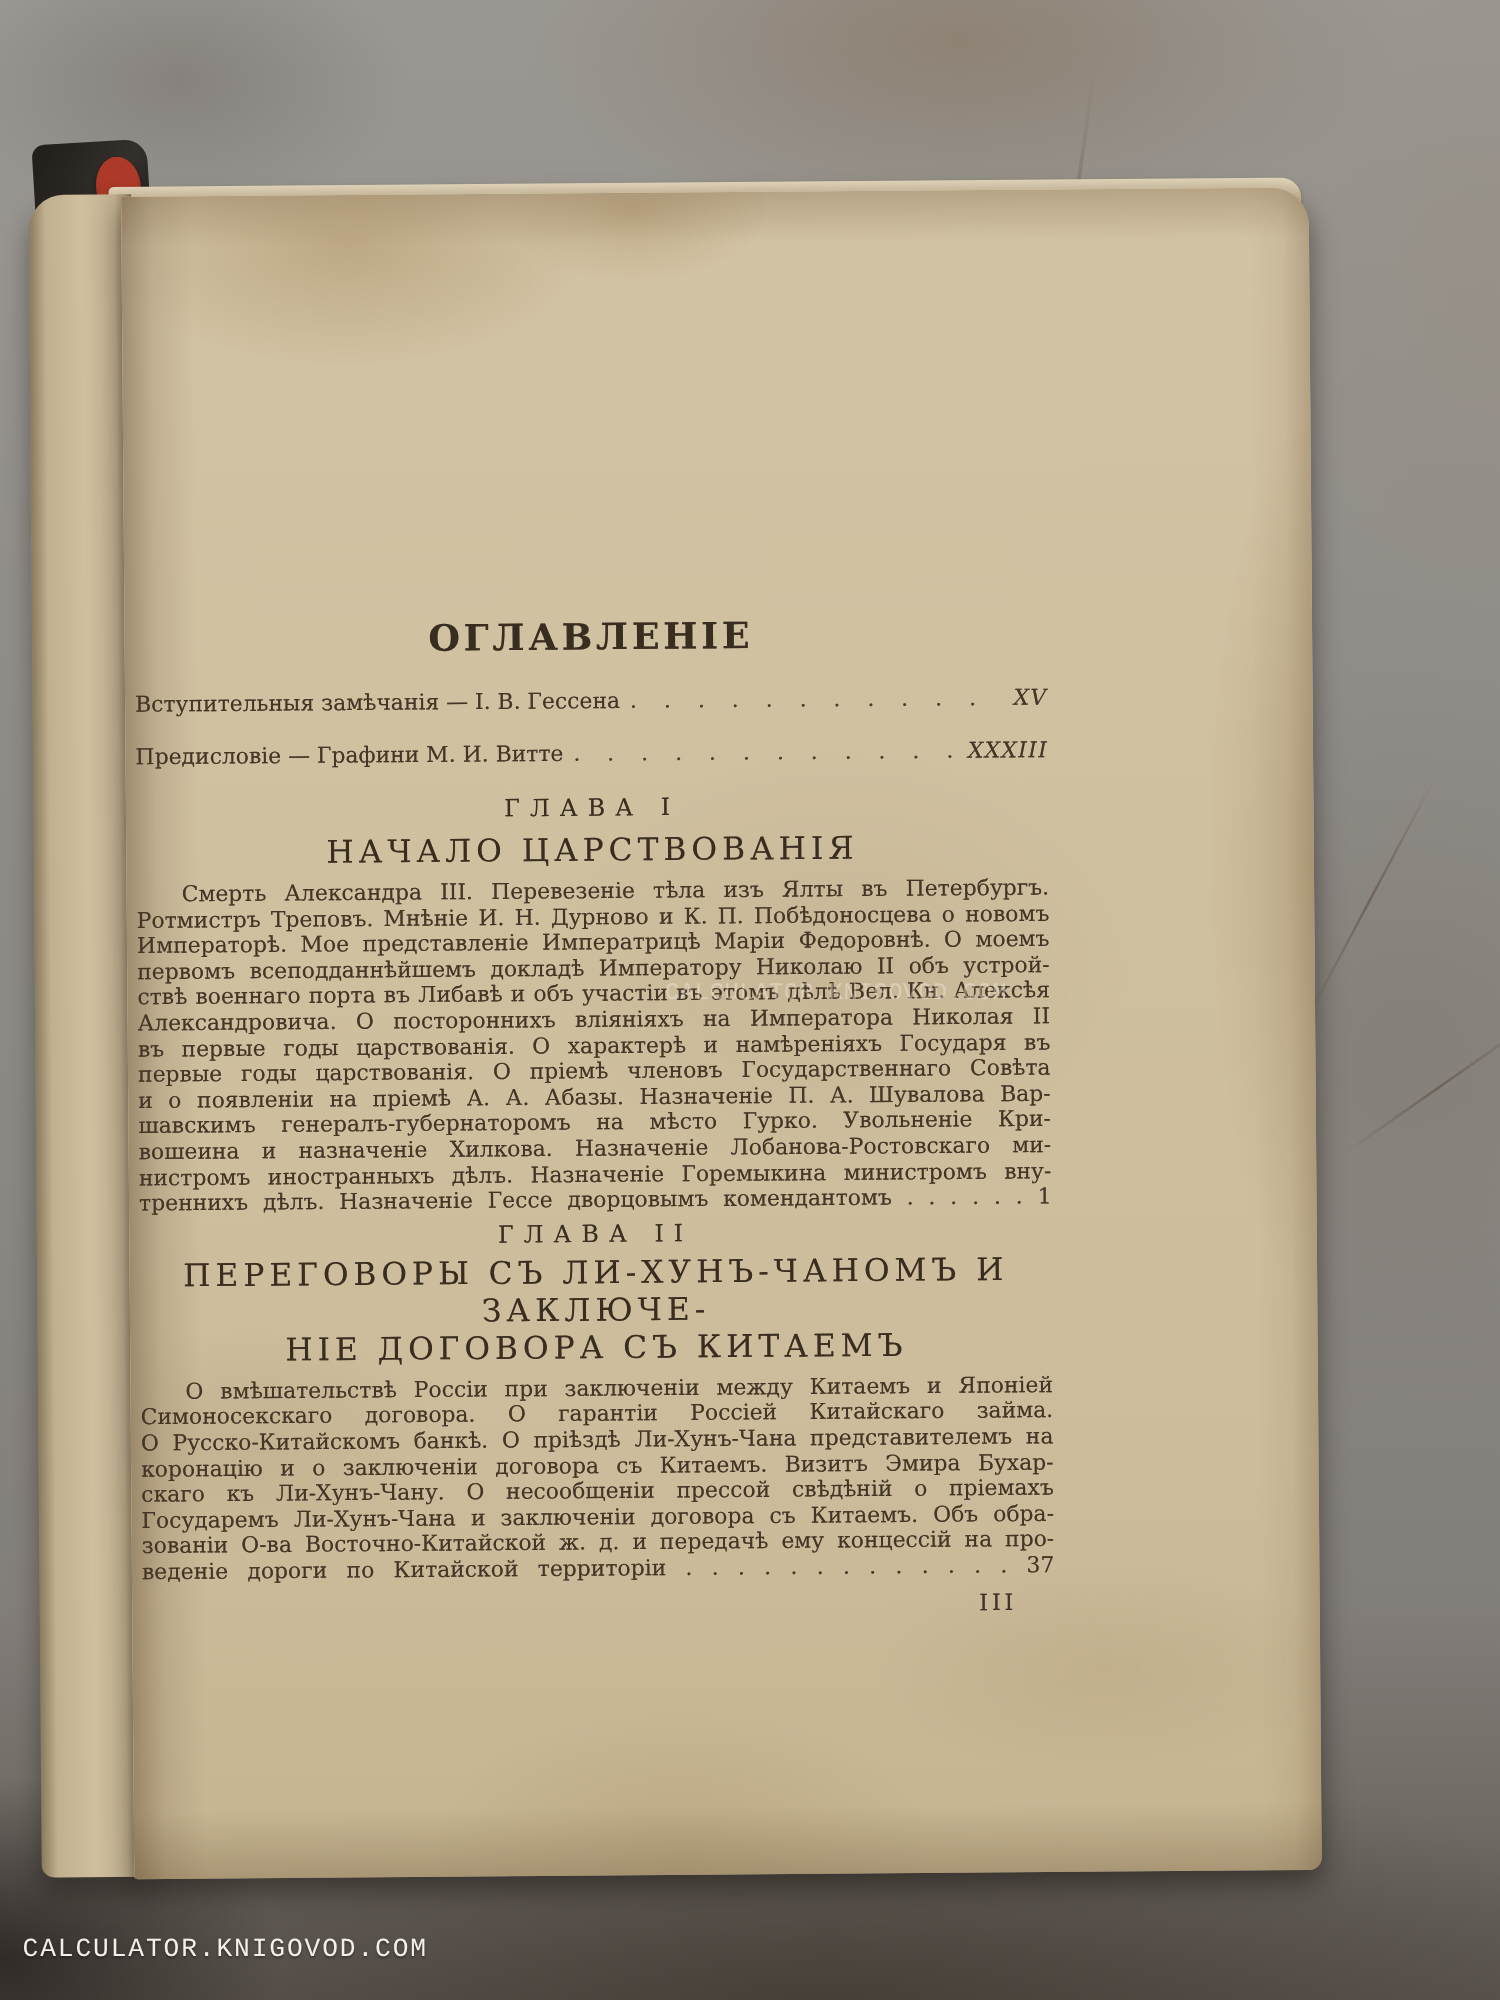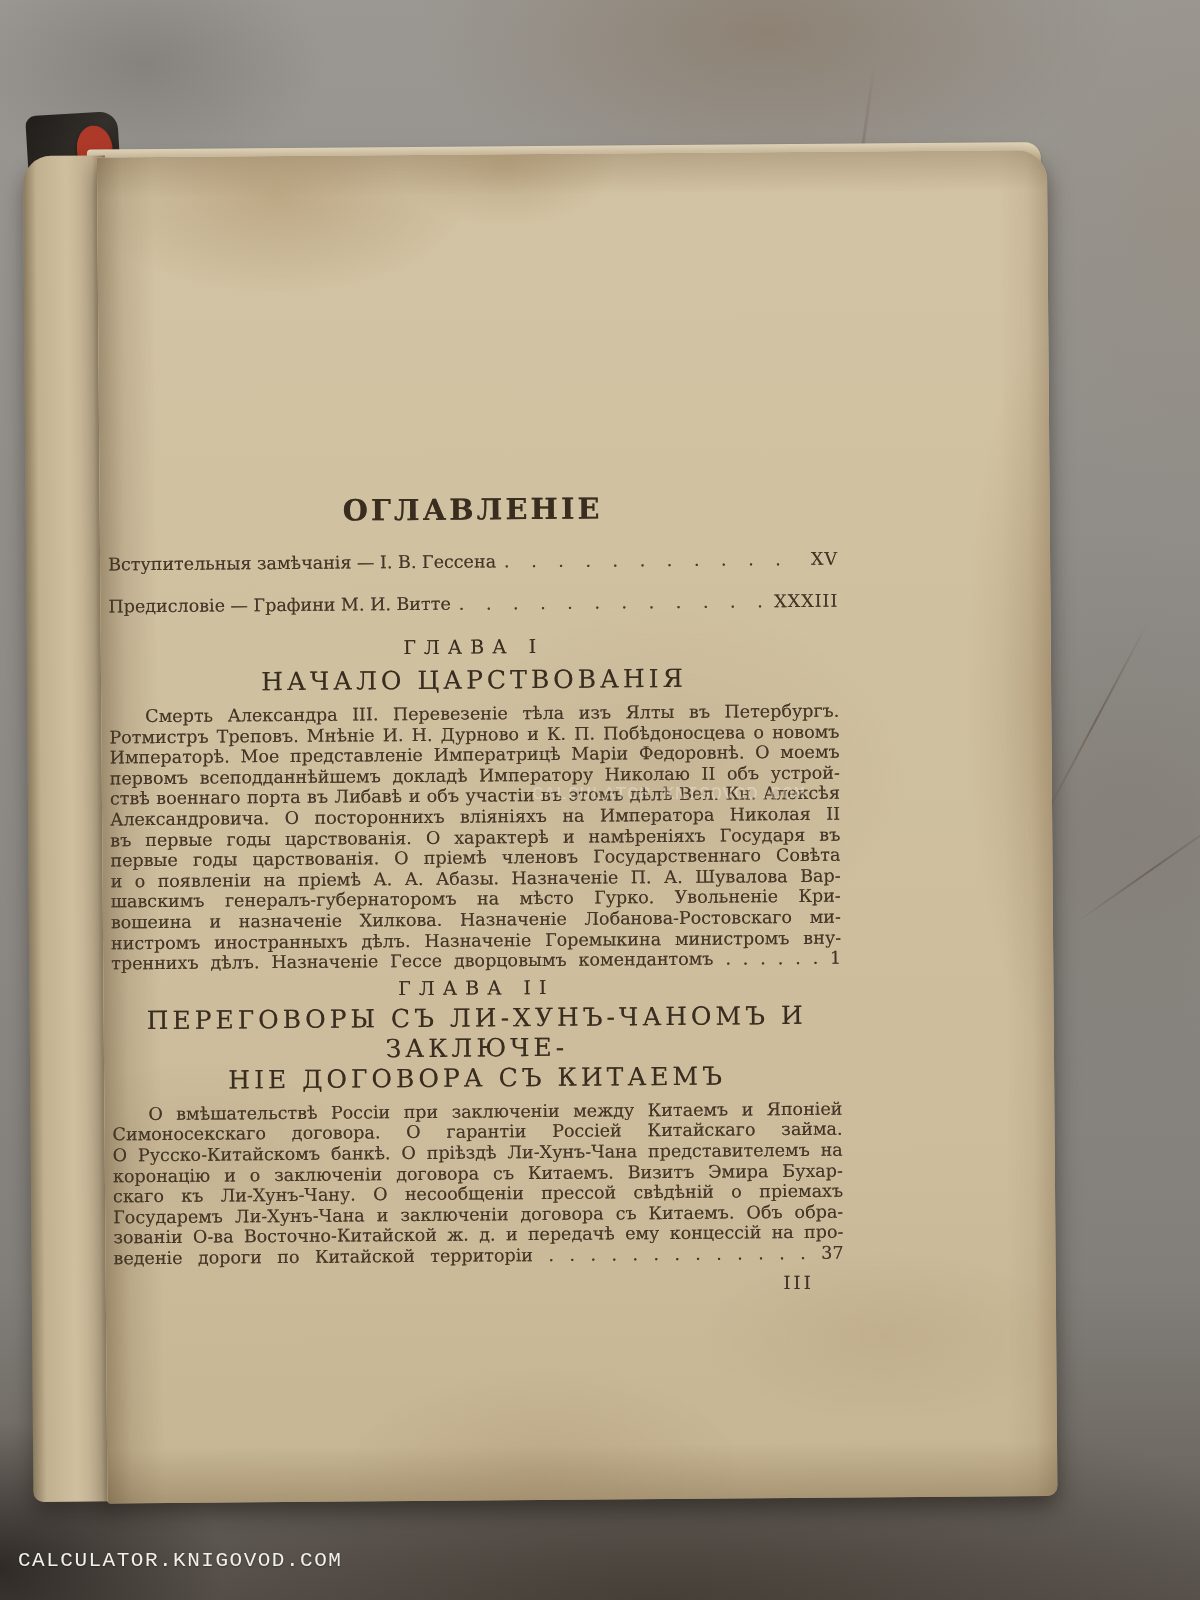--- a/index.html
+++ b/index.html
@@ -85,21 +85,21 @@
     color:#443627;font-size:17.5px;line-height:20.6px;
     text-shadow:0 0 0.5px rgba(62,48,32,0.55);
   }
   .doc-title{
     text-align:center;font-size:29px;line-height:34px;letter-spacing:3px;
     color:#392d20;margin:0 0 24px 0;white-space:nowrap;
   }
   .toc-row{display:flex;align-items:baseline;margin-bottom:20px;line-height:22px;}
   .toc-label{white-space:nowrap;}
   .toc-leader{flex:1;overflow:hidden;white-space:nowrap;letter-spacing:8px;padding:0 8px;color:#4a3b2b;}
-  .toc-page{white-space:nowrap;letter-spacing:1px;}
+  .toc-page{white-space:nowrap;letter-spacing:1px;font-style:italic;}
   .chap-head{
     text-align:center;font-size:19px;line-height:24px;letter-spacing:8px;
     color:#3a2e21;margin:16px 0 0 0;
   }
   .chap-head.second{margin-top:4px;}
   .chap-title{
     text-align:center;font-size:25px;line-height:31px;letter-spacing:4px;
     color:#392d20;margin:6px 0 8px 0;
   }
   .chap-title.two-line{line-height:30px;margin-top:4px;}

